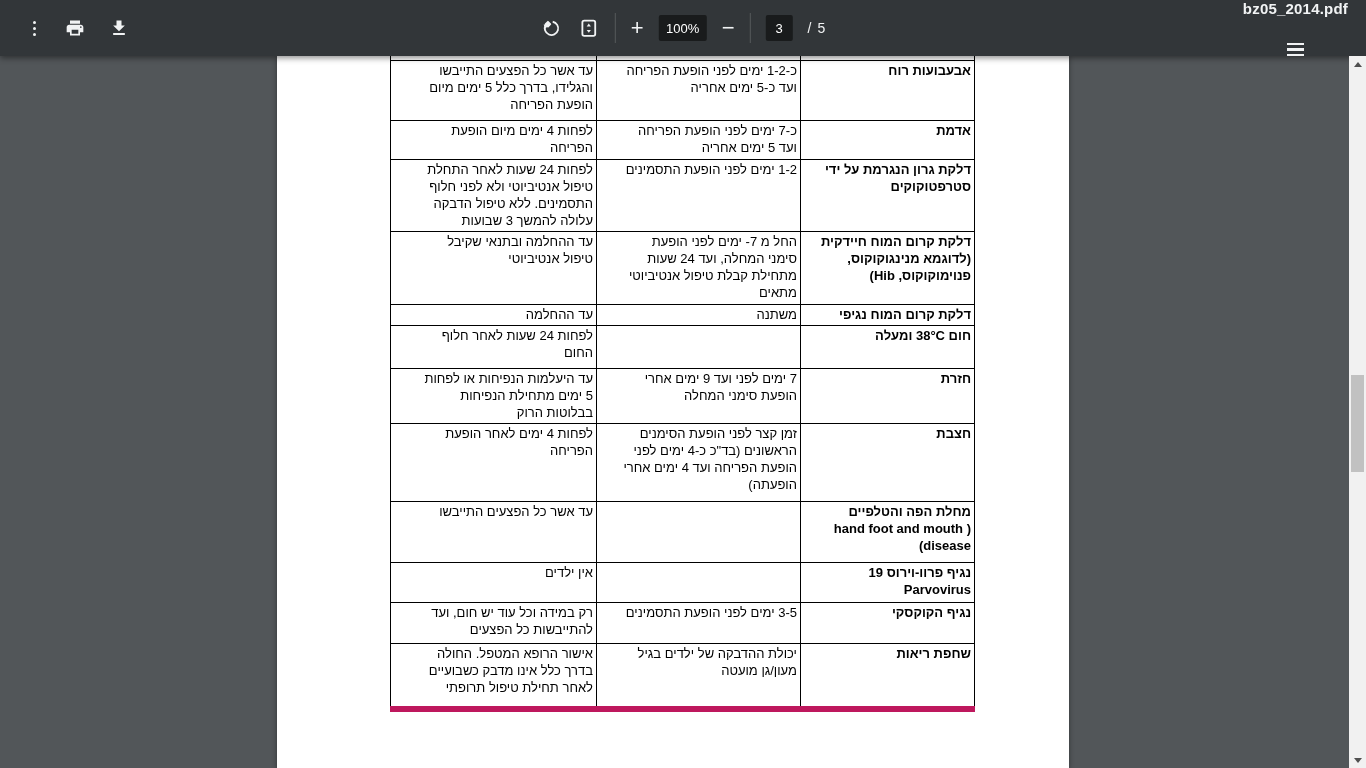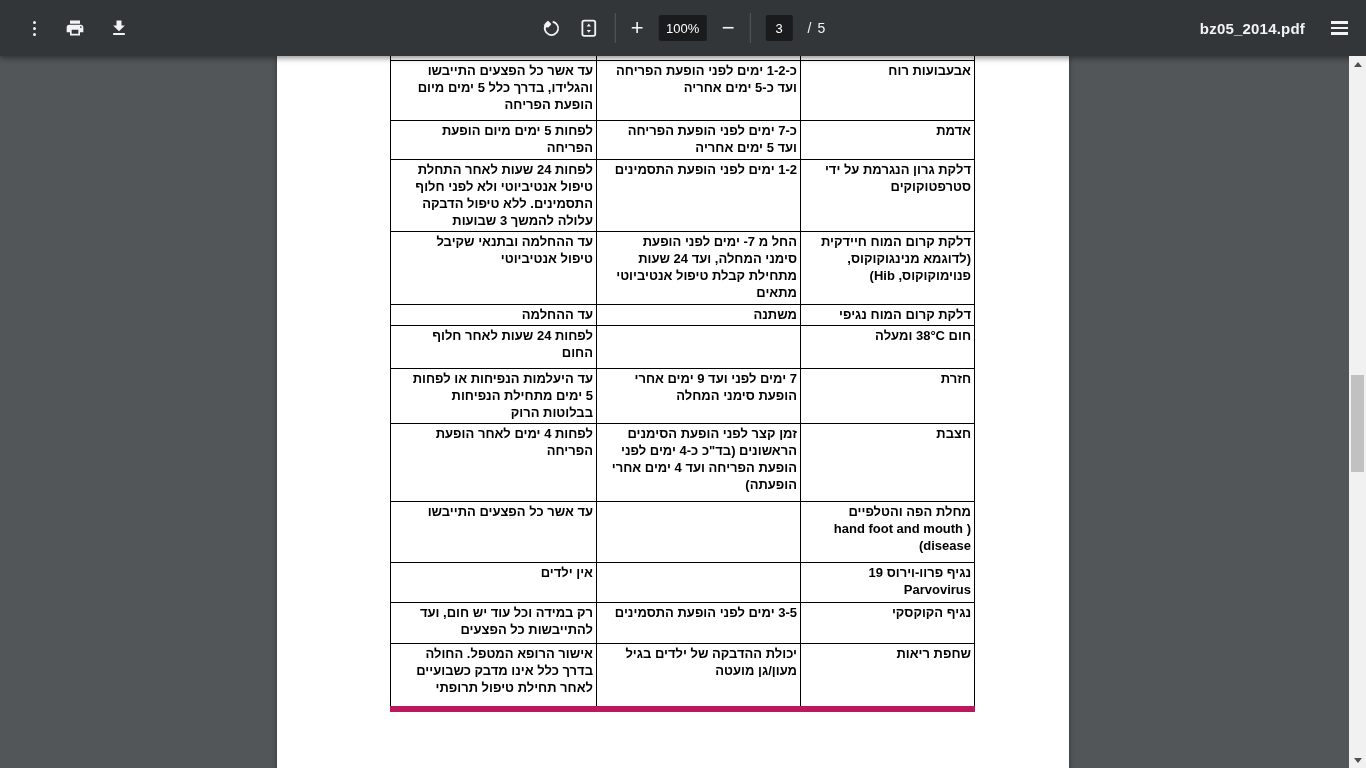--- a/index.html
+++ b/index.html
@@ -11,21 +11,21 @@
   
   .toolbar{
     position:absolute;top:0;left:0;width:1366px;height:56px;
     background:#323639;z-index:20;
     box-shadow:0 2px 6px rgba(0,0,0,.45);
     display:flex;align-items:center;
   }
   .tb-left{display:flex;align-items:center;gap:24px;padding-left:27px;}
   .tb-center{position:absolute;left:50%;transform:translateX(-50%);
     display:flex;align-items:center;gap:15px;}
-  .tb-right{position:absolute;right:0;display:flex;align-items:center;gap:26px;padding-right:18px;}
+  .tb-right{position:absolute;right:0;display:flex;align-items:center;gap:26px;padding-right:18px;flex-direction:column;}
   .tb-btn{display:flex;align-items:center;justify-content:center;cursor:pointer;background:none;border:none;padding:0;}
   .tb-btn svg{display:block;}
   .kebab{display:flex;flex-direction:column;gap:3px;width:14px;align-items:center;}
   .kebab i{width:3px;height:3px;border-radius:50%;background:#f1f3f4;display:block;}
   .burger{display:flex;flex-direction:column;gap:3px;}
   .burger i{width:17px;height:2.5px;background:#f1f3f4;display:block;}
   .plusminus{color:#f1f3f4;font-size:22px;line-height:20px;font-weight:400;user-select:none;}
   .dark-box{background:#191b1c;color:#fff;border-radius:2px;height:26px;
     display:flex;align-items:center;justify-content:center;font-size:13px;}
   .zoom-box{width:48px;}
@@ -42,21 +42,20 @@
   table.diseases{
     position:absolute;left:113px;top:0;
     width:584px;border-collapse:collapse;table-layout:fixed;
   }
   table.diseases td{
     border:1px solid #000;vertical-align:top;
     padding:1px 3px 2px 3px;
     font-size:13px;line-height:17px;color:#000;
     text-align:right;white-space:pre-line;
     overflow:hidden;
-    font-weight:bold;
   }
   td.c-name{font-weight:bold;margin-left:16px;}
   tr.r0 td{height:4px;border-top:none;padding:0;}
   tr.r1 td{height:56px}  tr.r2 td{height:35px}  tr.r3 td{height:59px}
   tr.r4 td{height:69px}  tr.r5 td{height:16px}  tr.r6 td{height:39px}
   tr.r7 td{height:39px}  tr.r8 td{height:74px}  tr.r9 td{height:57px}
   tr.r10 td{height:36px} tr.r11 td{height:37px} tr.r12 td{height:59px}
   tr.r12 td{border-bottom:6px solid #be185d;}
   
   .vscroll{position:absolute;right:0;top:56px;width:17px;height:712px;background:#f1f1f1;z-index:30;}
@@ -152,21 +151,21 @@
       <td class="c-period">כ-1-2 ימים לפני הופעת הפריחה
 ועד כ-5 ימים אחריה</td>
       <td class="c-cond">עד אשר כל הפצעים התייבשו
 והגלידו, בדרך כלל 5 ימים מיום
 הופעת הפריחה</td>
     </tr>
     <tr class="r2">
       <td class="c-name">אדמת</td>
       <td class="c-period">כ-7 ימים לפני הופעת הפריחה
 ועד 5 ימים אחריה</td>
-      <td class="c-cond">לפחות 5 ימים מיום הופעת
+      <td class="c-cond">לפחות 4 ימים מיום הופעת
 הפריחה</td>
     </tr>
     <tr class="r3">
       <td class="c-name">דלקת גרון הנגרמת על ידי
 סטרפטוקוקים</td>
       <td class="c-period">1-2 ימים לפני הופעת התסמינים</td>
       <td class="c-cond">לפחות 24 שעות לאחר התחלת
 טיפול אנטיביוטי ולא לפני חלוף
 התסמינים. ללא טיפול הדבקה
 עלולה להמשך 3 שבועות</td>

